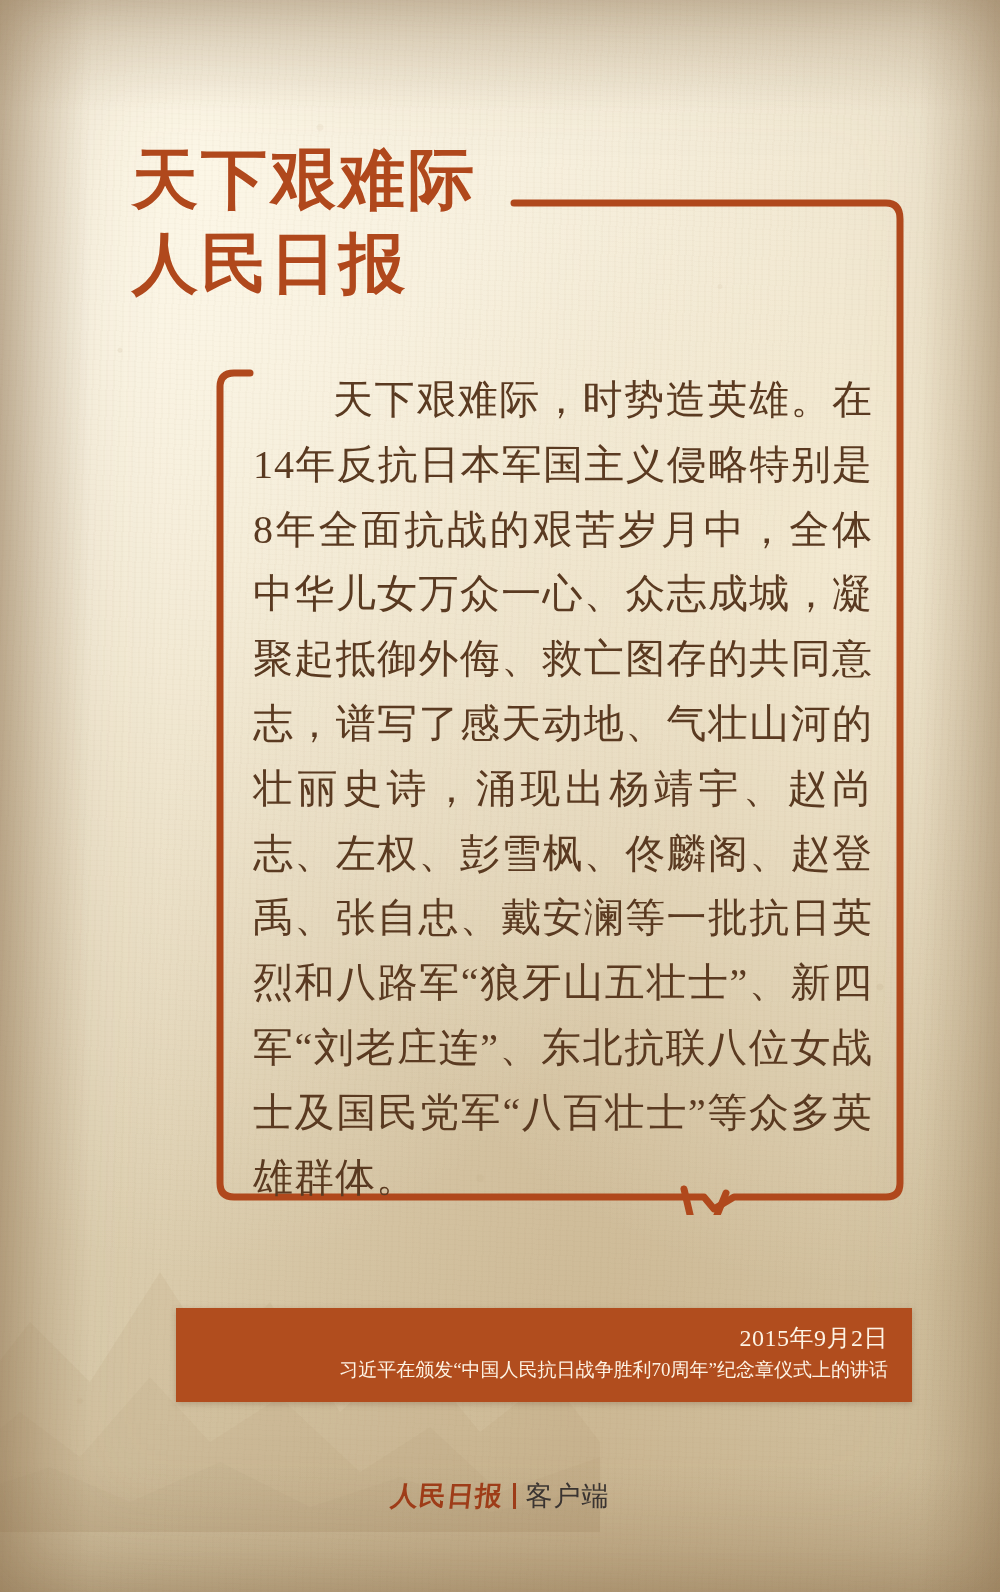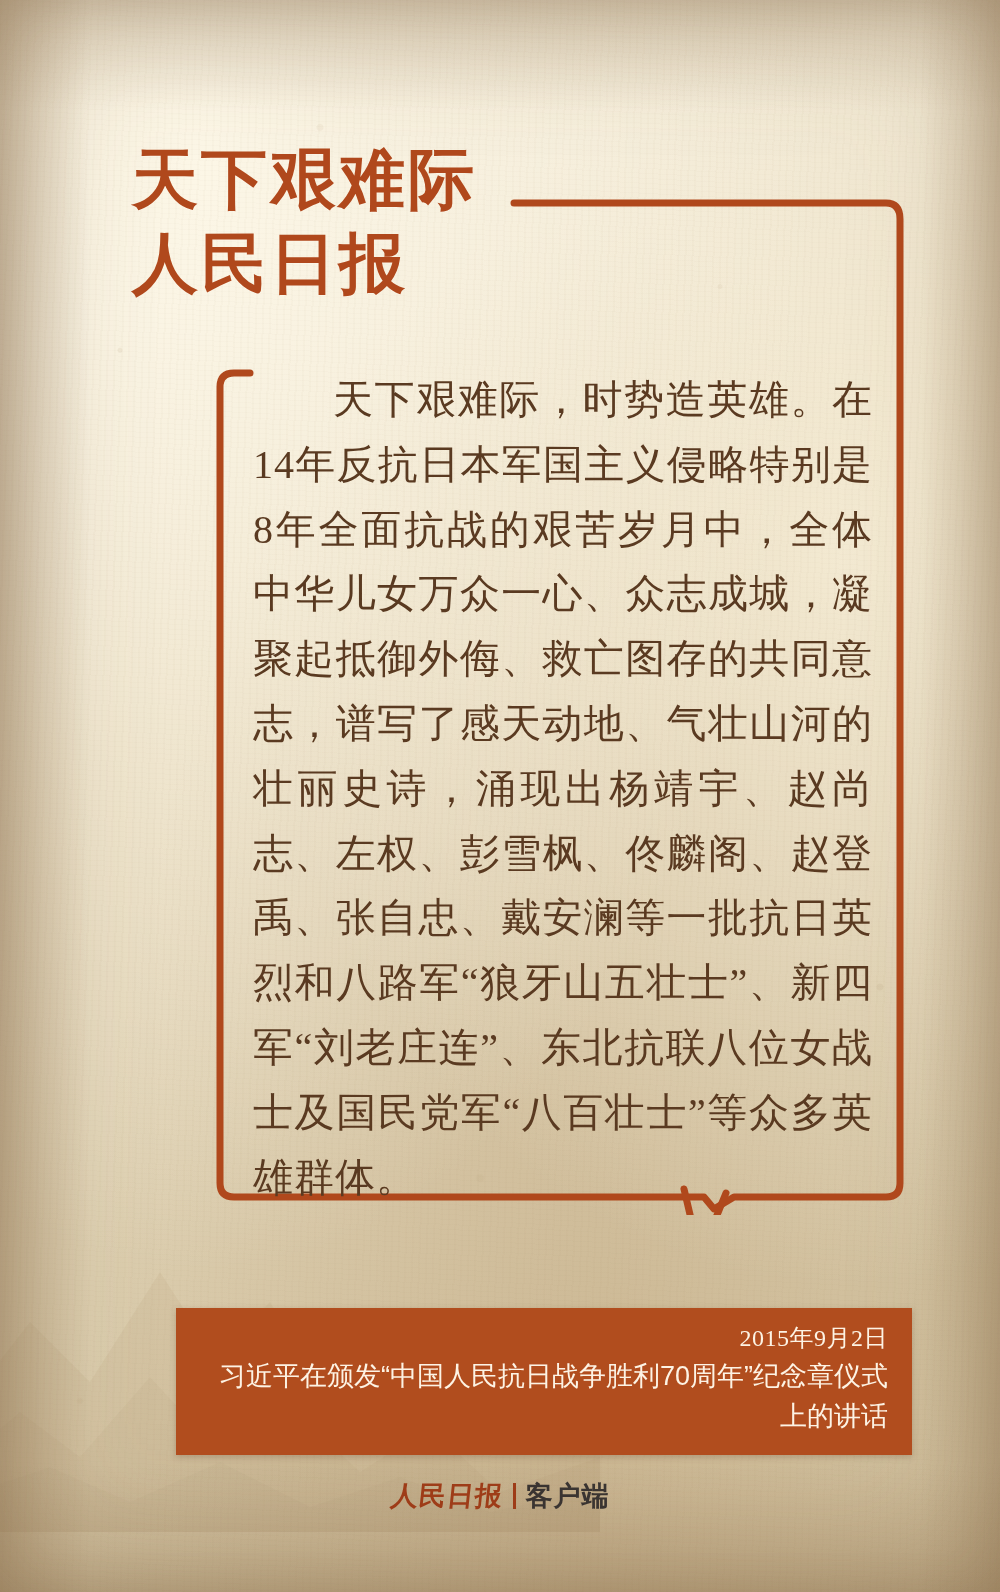--- a/index.html
+++ b/index.html
@@ -124,23 +124,23 @@
     box-shadow: 0 2px 6px rgba(90,60,35,.25);
     margin-left: 44px;
   }
   .attrib .date {
     font-size: 24px;
     letter-spacing: .5px;
     line-height: 1.4;
     font-family: "Liberation Serif", "DejaVu Serif", serif;
   }
   .attrib .source {
-    font-size: 27px;
+    font-size: 19px;
     line-height: 1.5;
-    font-family: Liberation Sans, sans-serif;
+    font-family: Liberation Serif, serif;
   }
 
   
   .footer {
     position: absolute;
     left: 0;
     right: 0;
     top: 1478px;
     display: flex;
     align-items: center;
@@ -157,21 +157,21 @@
     transform: skewX(-6deg);
   }
   .footer .divider {
     width: 3px;
     height: 26px;
     background: #9e3c18;
     display: inline-block;
   }
   .footer .client {
     font-family: "DejaVu Sans", "Liberation Sans", sans-serif;
-    font-weight: 700;
+    font-weight: 400;
     font-size: 27px;
     color: #3a3431;
     letter-spacing: 1px;
   }
 </style>
 </head>
 <body>
 
 <div class="poster">
 

